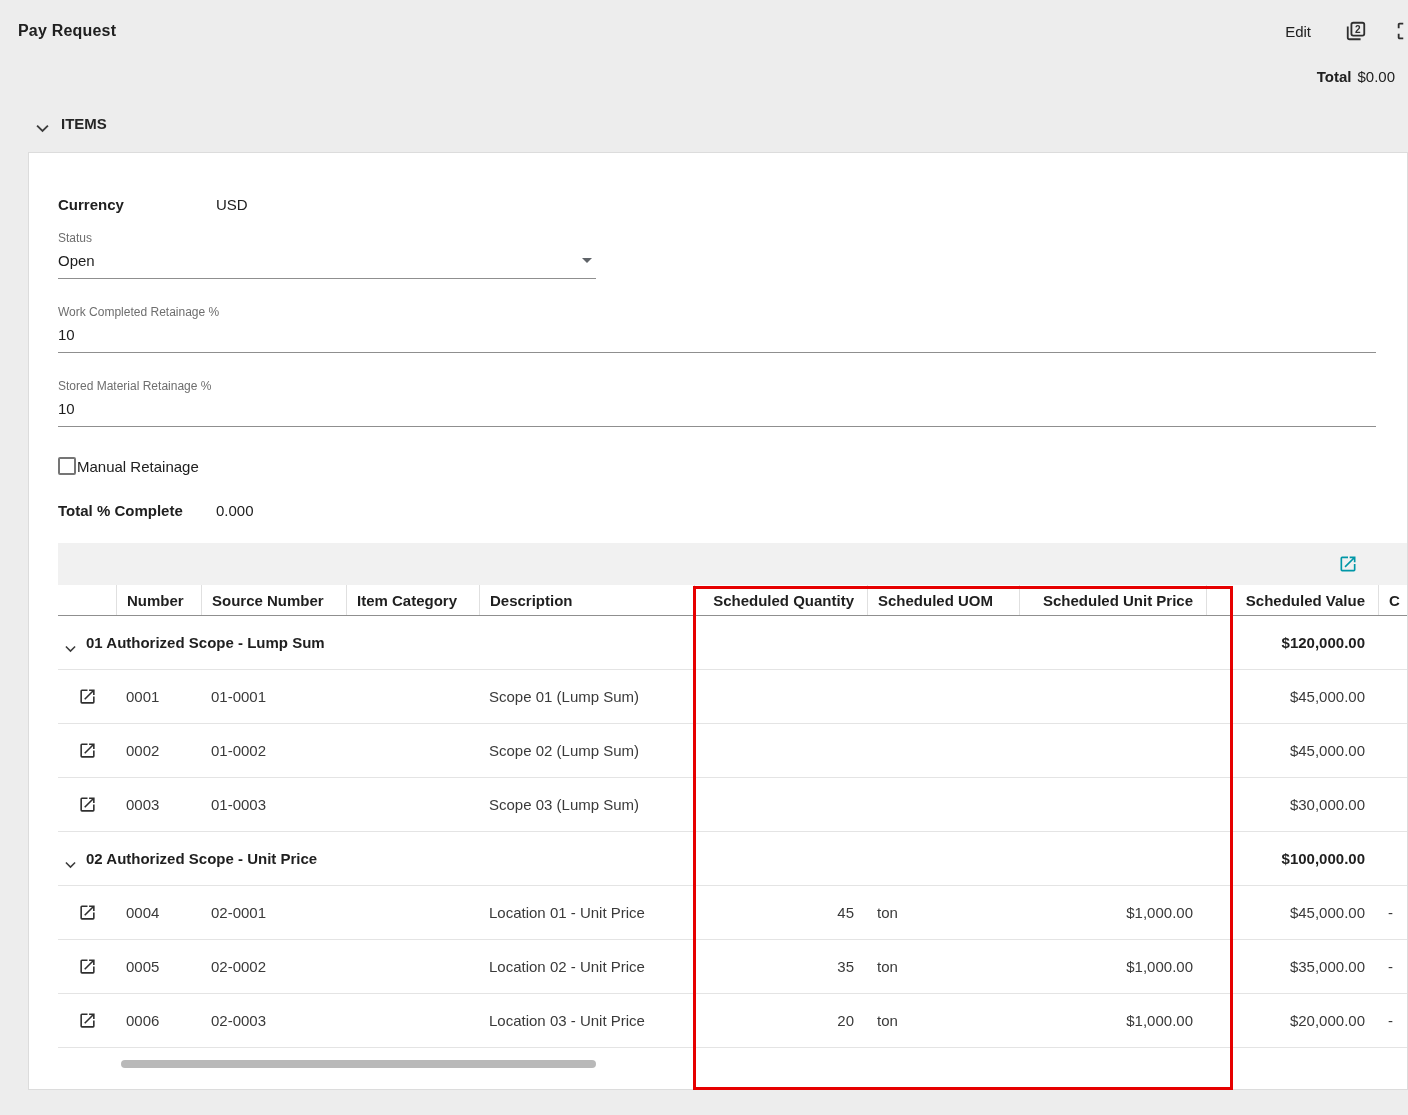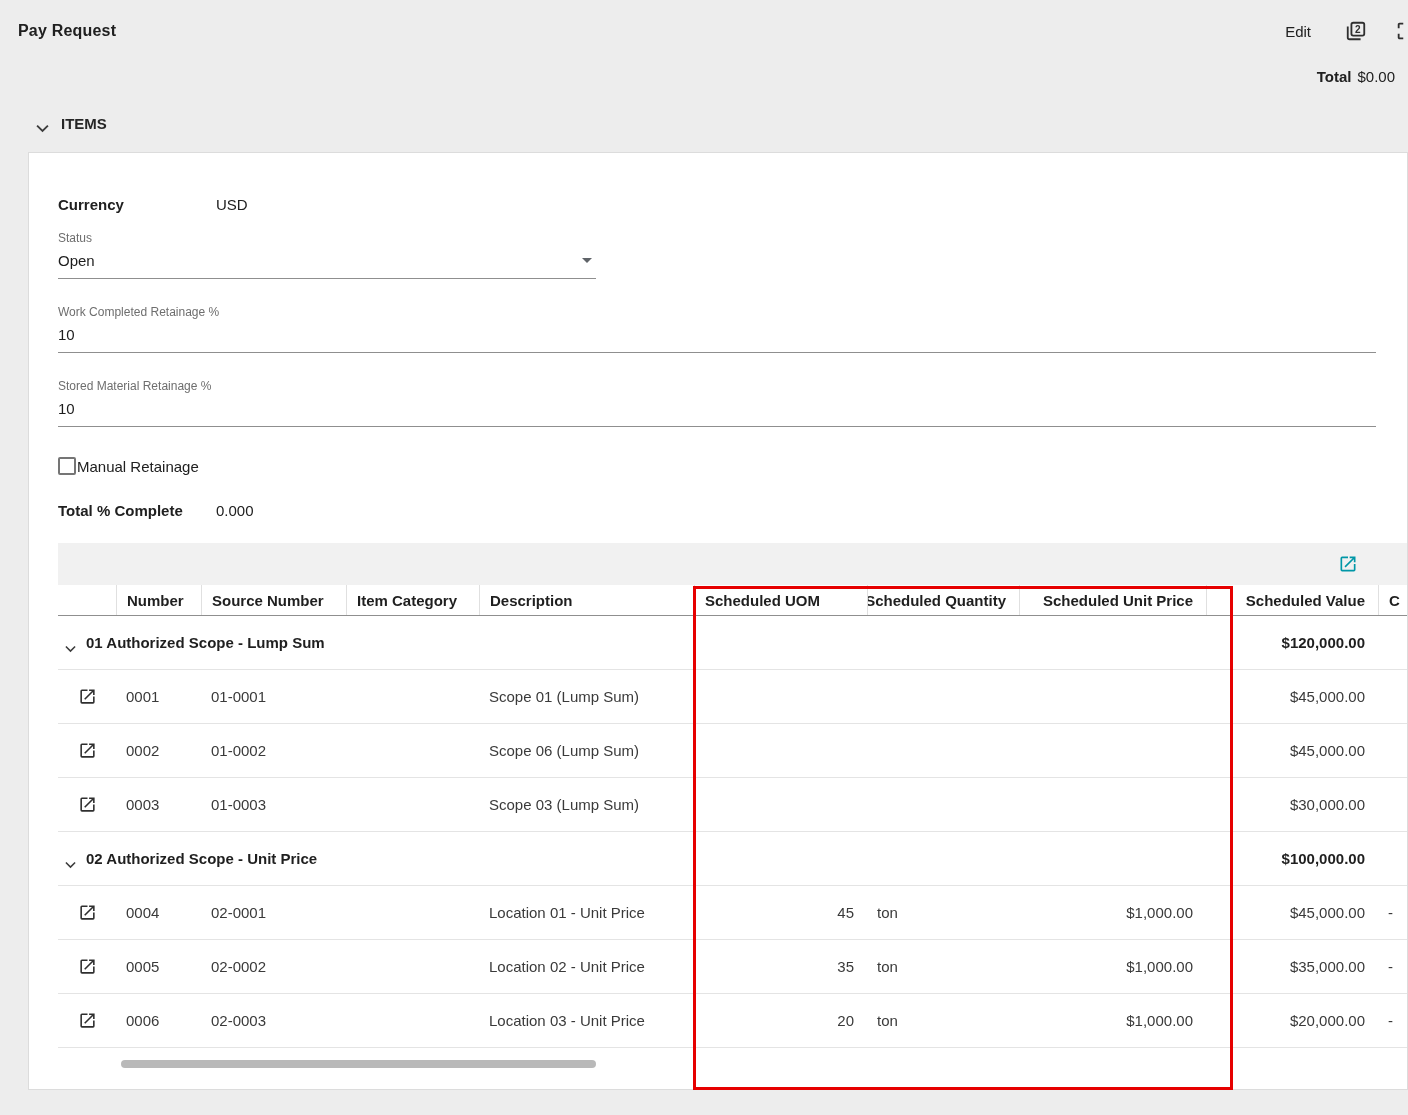--- a/index.html
+++ b/index.html
@@ -154,22 +154,22 @@
             </svg>
         </span>
       </div>
 
       <div class="thead">
         <div class="cell"></div>
         <div class="cell">Number</div>
         <div class="cell">Source Number</div>
         <div class="cell">Item Category</div>
         <div class="cell">Description</div>
+        <div class="cell right">Scheduled Quantity</div>
         <div class="cell">Scheduled UOM</div>
-        <div class="cell right">Scheduled Quantity</div>
         <div class="cell right">Scheduled Unit Price</div>
         <div class="cell right">Scheduled Value</div>
         <div class="cell">C</div>
       </div>
 
       <div class="trow">
         <div class="cell group-label">
           <span class="chev">
             <svg viewBox="0 0 12 8" width="11" height="8">
                 <path d="M1 1.3l5 5 5-5" fill="none" stroke="currentColor" stroke-width="1.7"></path>
@@ -207,21 +207,21 @@
         <div class="cell c-icon">
             <span class="row-open">
               <svg viewBox="0 0 24 24" fill="currentColor">
                 <path d="M19 19H5V5h7V3H5a2 2 0 0 0-2 2v14a2 2 0 0 0 2 2h14a2 2 0 0 0 2-2v-7h-2v7zM14 3v2h3.59l-9.83 9.83 1.41 1.41L19 6.41V10h2V3h-7z"></path>
               </svg>
             </span>
           </div>
         <div class="cell">0002</div>
         <div class="cell">01-0002</div>
         <div class="cell"></div>
-        <div class="cell">Scope 06 (Lump Sum)</div>
+        <div class="cell">Scope 02 (Lump Sum)</div>
         <div class="cell right"></div>
         <div class="cell"></div>
         <div class="cell right"></div>
         <div class="cell right">$45,000.00</div>
         <div class="cell"></div>
       </div>
 
       <div class="trow">
         <div class="cell c-icon">
             <span class="row-open">

